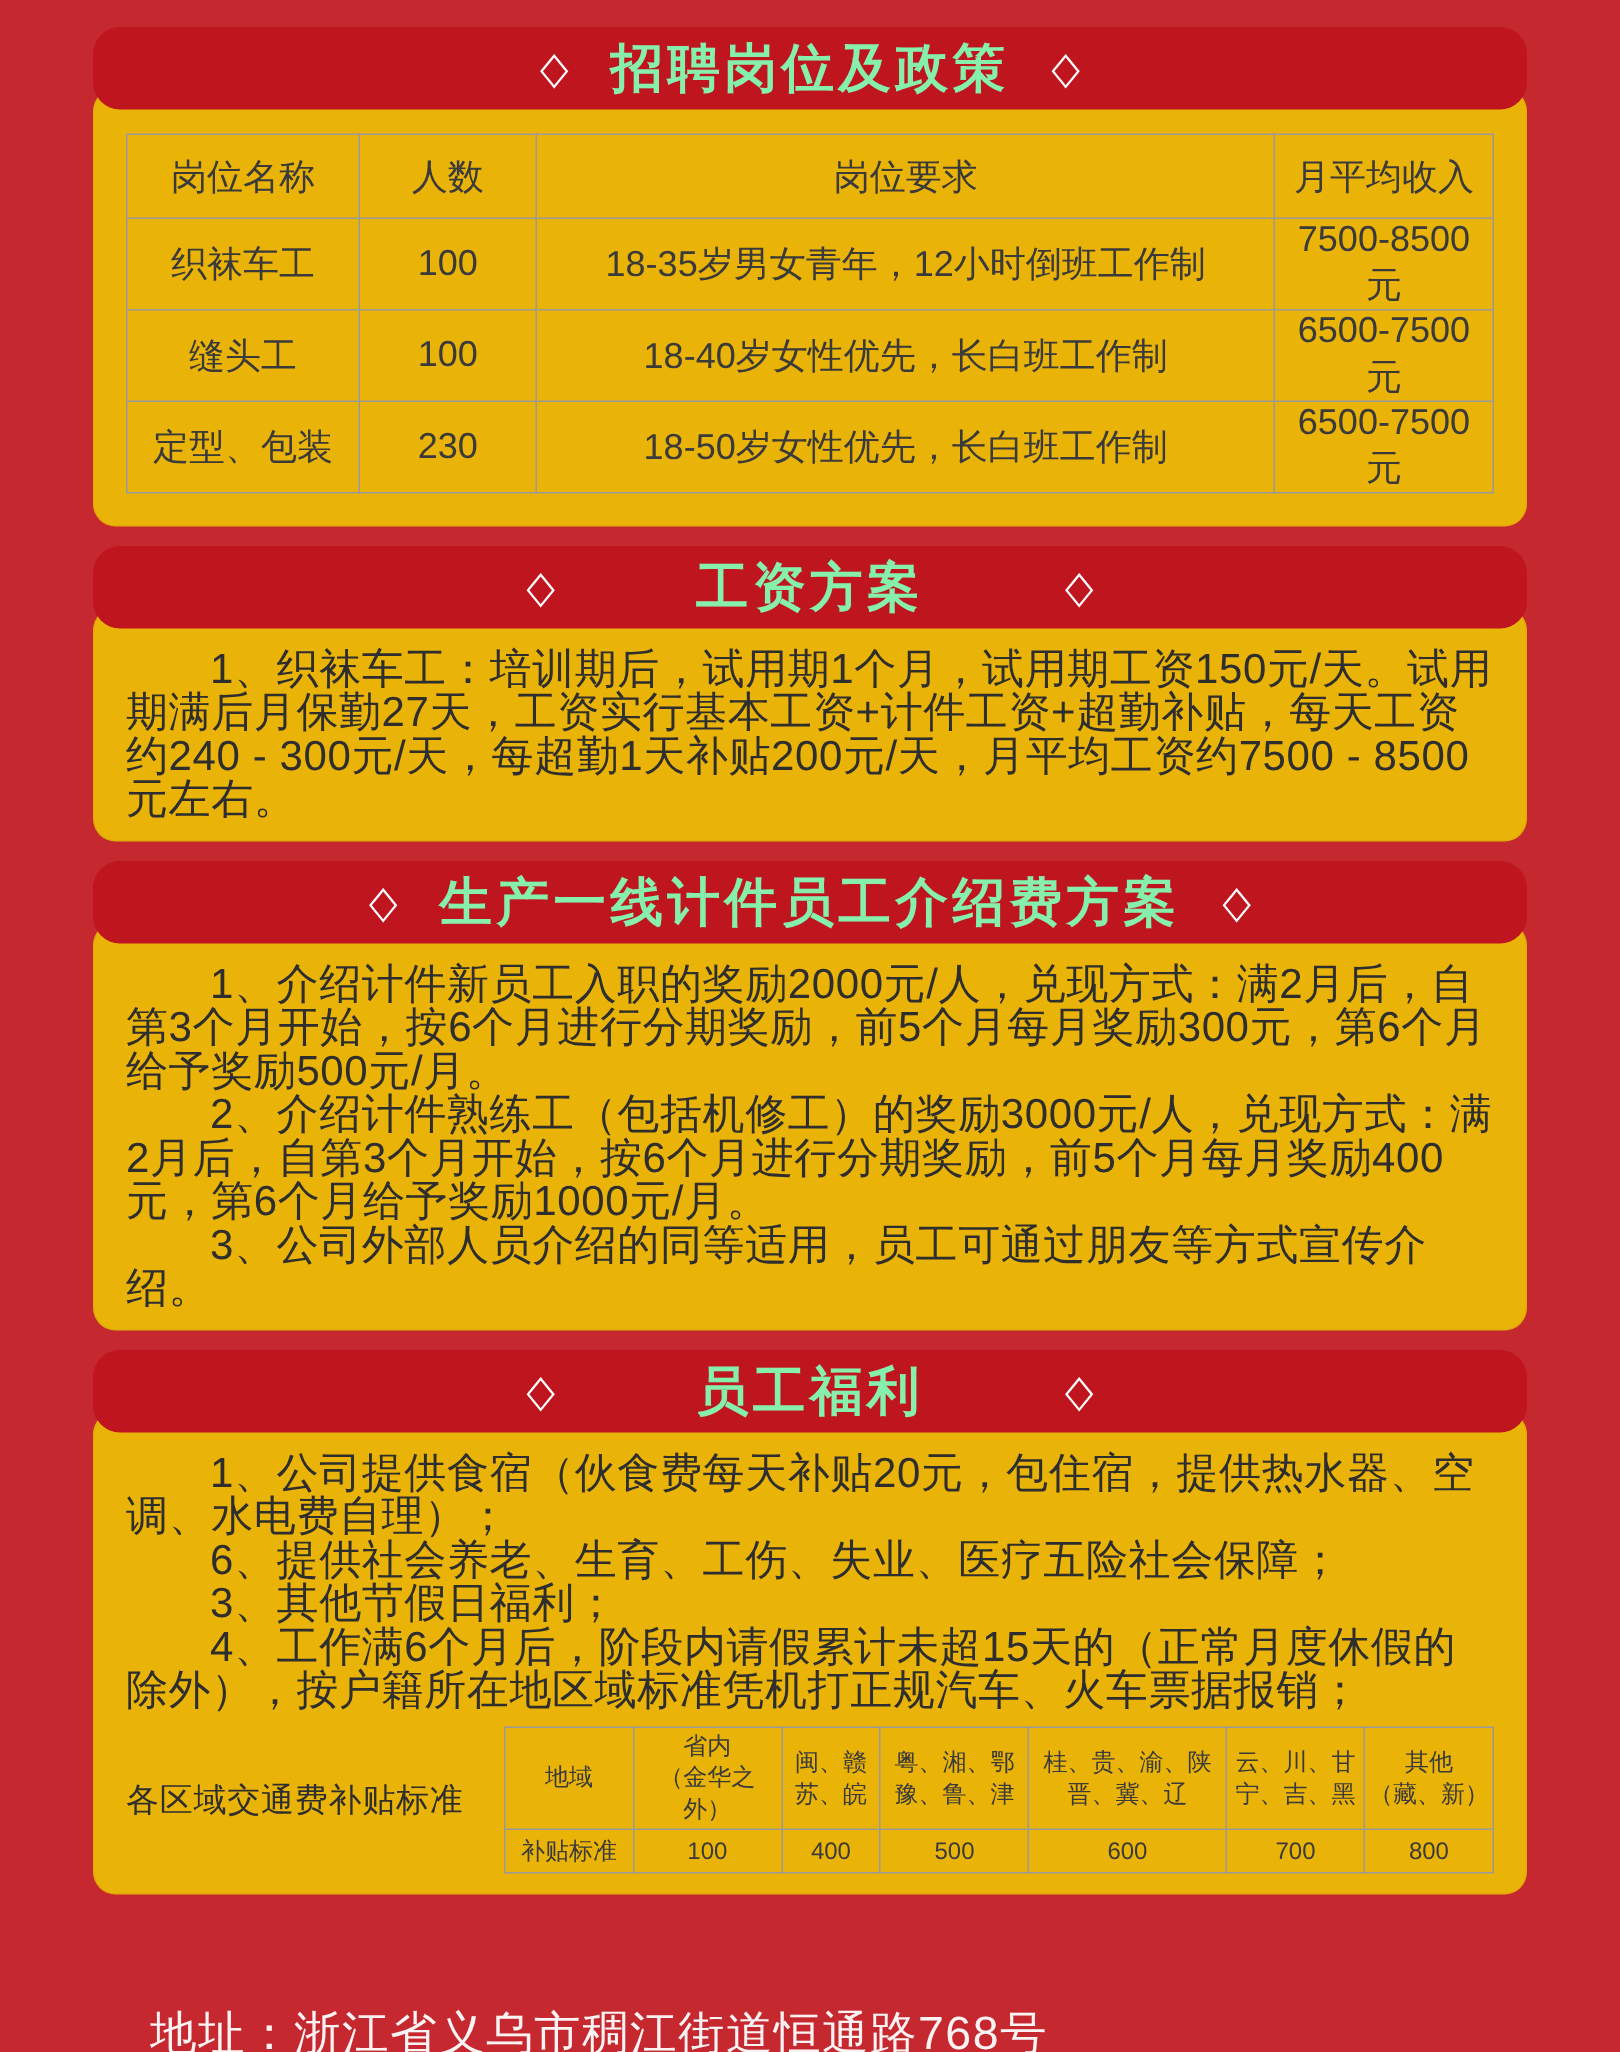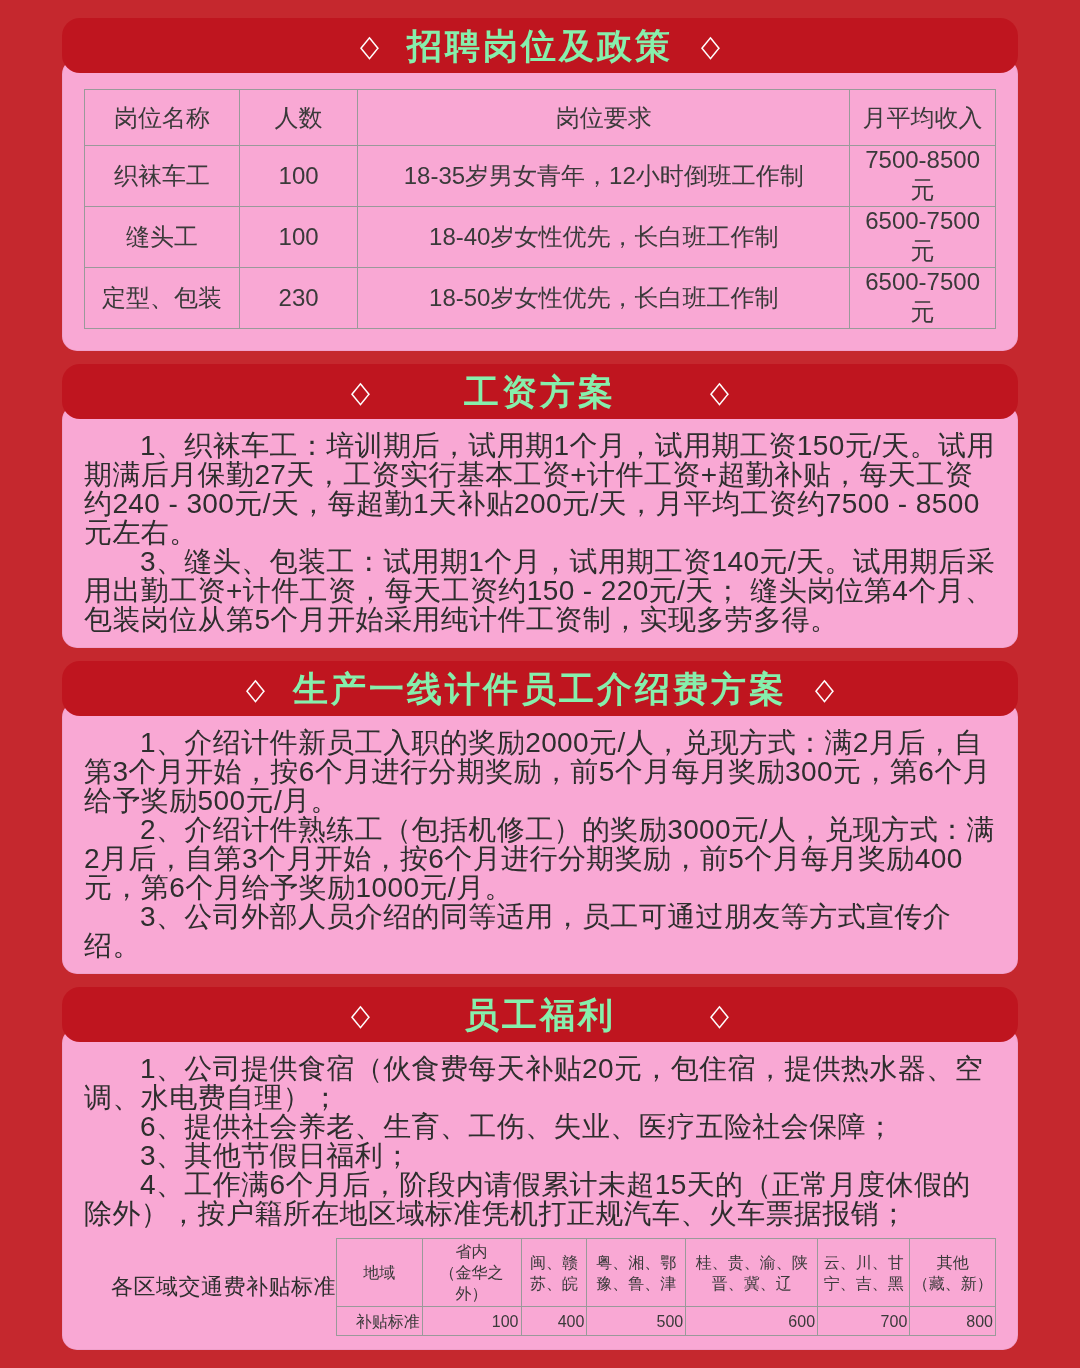--- a/index.html
+++ b/index.html
@@ -24,21 +24,21 @@
   .banner h2{
     margin:0;color:#86efac;font-size:35px;font-weight:700;
     letter-spacing:3px;line-height:1;
   }
   .diamond{
     color:#ffffff;font-size:30px;font-weight:700;line-height:1;
     transform:scaleX(.82);
   }
   .card{
     position:relative;z-index:1;
-    background:#f9a8d4;
+    background:#eab308;
     border-radius:15px;
     margin-top:-14px;
     padding:26px 22px 14px;
     box-shadow:0 0 0 1px rgba(0,0,0,.04) inset;
   }
   .card.table-card{padding:30px 22px 22px;}
   
   table.positions{
     width:100%;border-collapse:collapse;table-layout:fixed;
     font-size:24px;color:#3a3a3a;
@@ -54,32 +54,32 @@
   
   .card p{
     margin:0;font-size:28px;line-height:29px;
     text-indent:2em;letter-spacing:.4px;color:#2e2e2e;
   }
   
   .subsidy{
     display:flex;align-items:center;margin-top:10px;
   }
   .subsidy-label{
-    flex:0 0 252px;font-size:22px;color:#2e2e2e;letter-spacing:.5px;text-align:right;
+    flex:0 0 252px;font-size:22px;color:#2e2e2e;letter-spacing:.5px;
   }
   table.subsidy-table{
     flex:1;border-collapse:collapse;table-layout:fixed;
     font-size:16px;line-height:21px;color:#3a3a3a;
   }
   table.subsidy-table th,table.subsidy-table td{
     border:1px solid #9a9a9a;text-align:center;font-weight:400;
     padding:2px 2px;white-space:pre-line;
   }
   table.subsidy-table tr.hdr td{height:44px;}
-  table.subsidy-table tr.val td{height:24px;text-align:right;}
+  table.subsidy-table tr.val td{height:24px;}
   .sc0{width:13%;}.sc1{width:15%;}.sc2{width:10%;}.sc3{width:15%;}
   .sc4{width:20%;}.sc5{width:14%;}.sc6{width:13%;}
   
   footer{
     margin-top:72px;padding-left:38px;color:#fbf3f3;
   }
   .addr{font-size:31px;letter-spacing:1px;}
   .phone{font-size:32px;margin-top:19px;letter-spacing:1px;word-spacing:14px;}
 </style>
 </head>
@@ -134,21 +134,20 @@
   </section>
 
   <section>
     <div class="banner wide">
       <span class="diamond">◇</span>
       <h2>工资方案</h2>
       <span class="diamond">◇</span>
     </div>
     <div class="card">
       <p>1、织袜车工：培训期后，试用期1个月，试用期工资150元/天。试用期满后月保勤27天，工资实行基本工资+计件工资+超勤补贴，每天工资约240 - 300元/天，每超勤1天补贴200元/天，月平均工资约7500 - 8500元左右。</p>
-      <p>3、缝头、包装工：试用期1个月，试用期工资140元/天。试用期后采用出勤工资+计件工资，每天工资约150 - 220元/天； 缝头岗位第4个月、 包装岗位从第5个月开始采用纯计件工资制，实现多劳多得。</p>
     </div>
   </section>
 
   <section>
     <div class="banner">
       <span class="diamond">◇</span>
       <h2>生产一线计件员工介绍费方案</h2>
       <span class="diamond">◇</span>
     </div>
     <div class="card">

